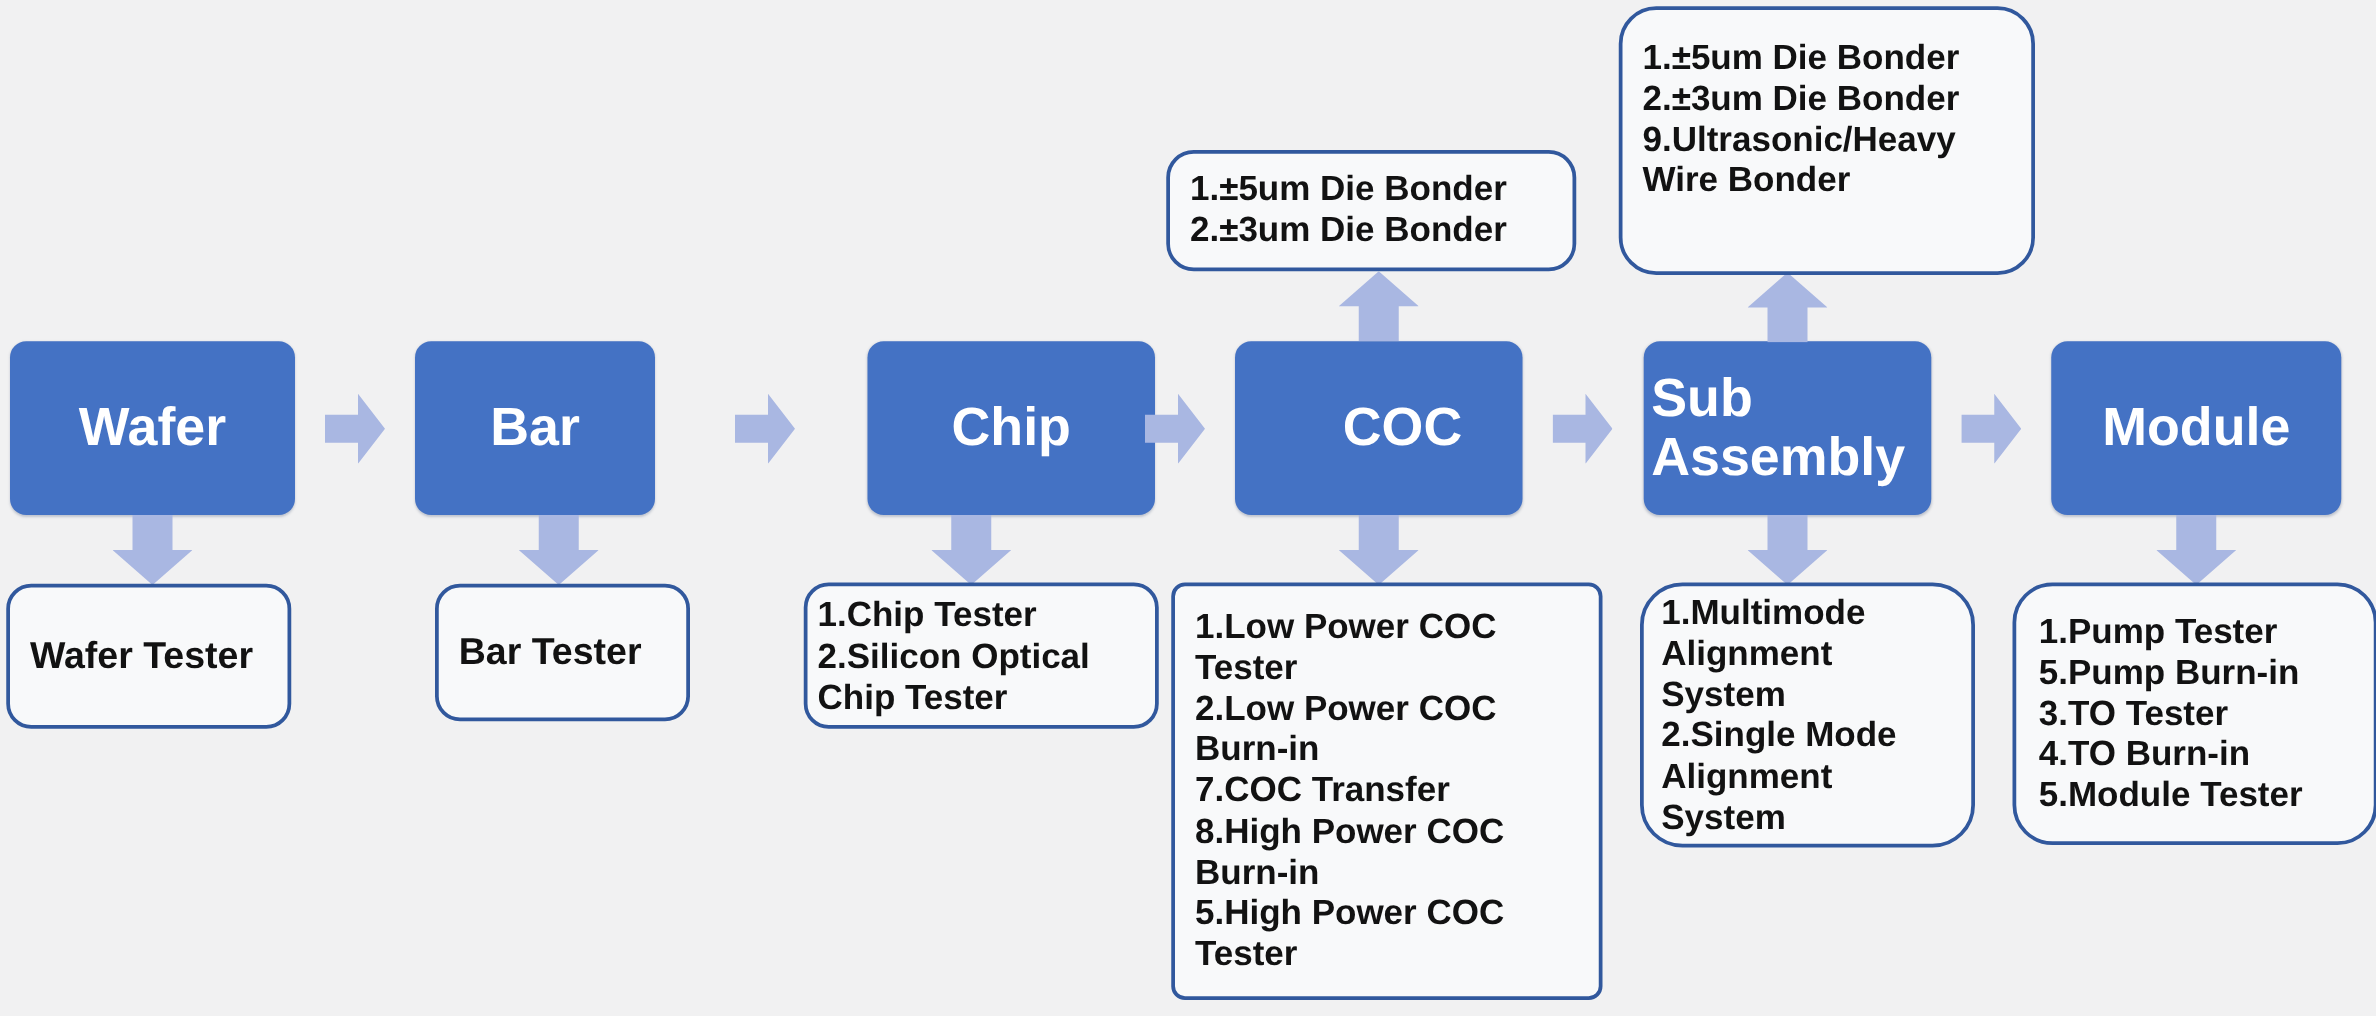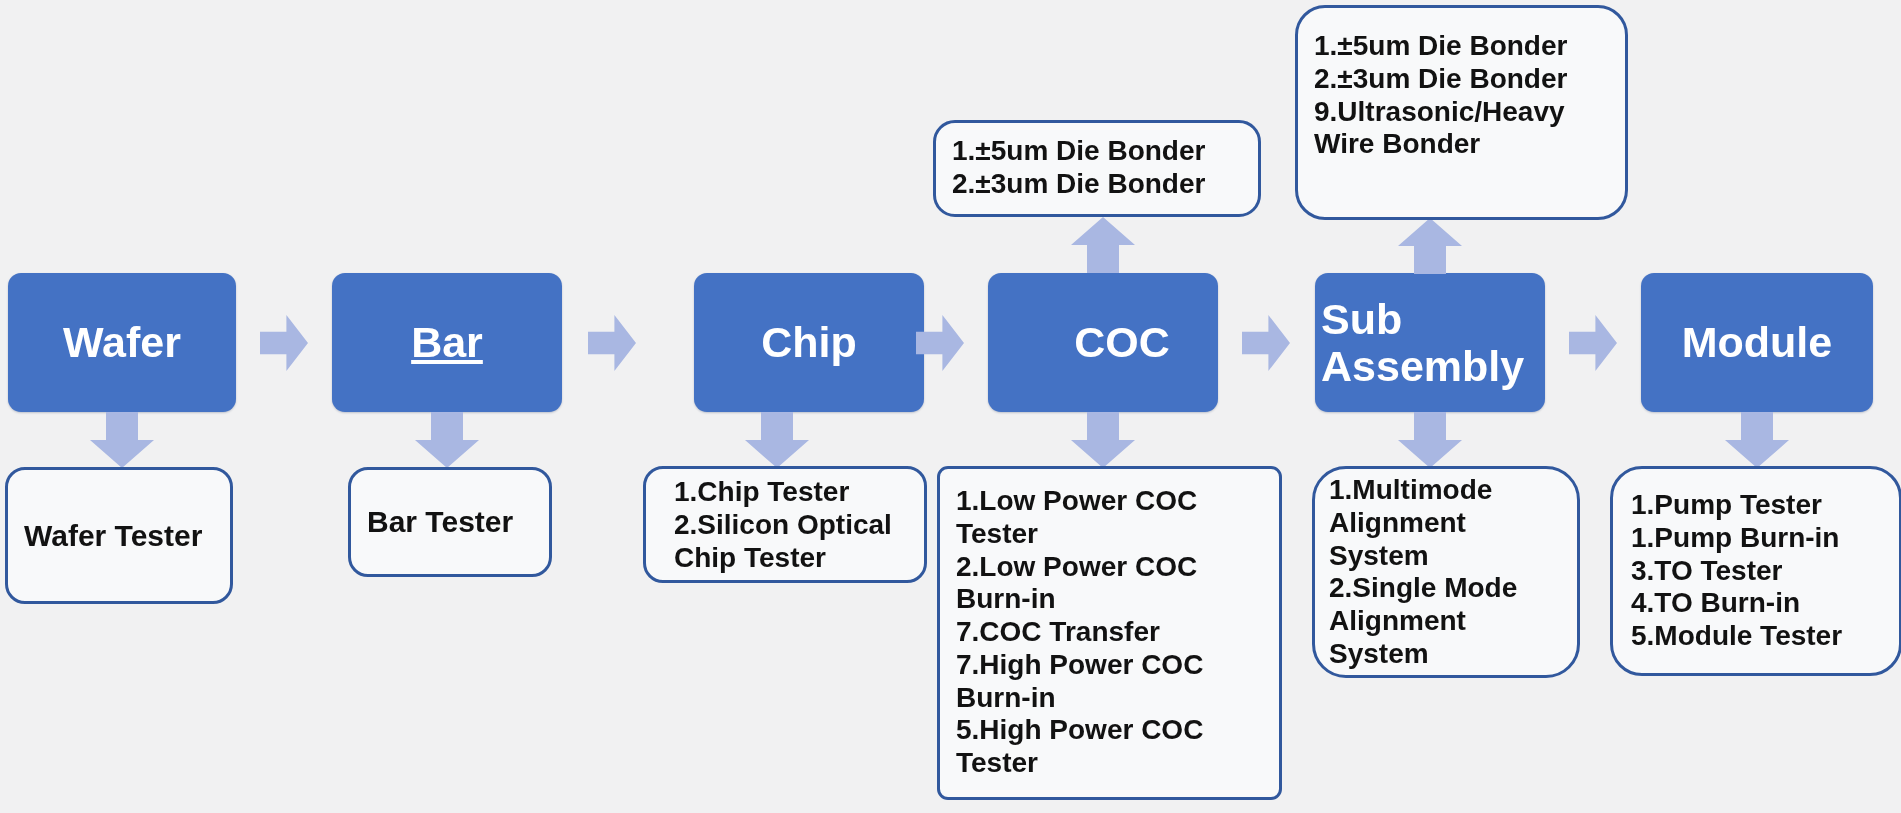--- a/index.html
+++ b/index.html
@@ -68,21 +68,21 @@
   }
 </style>
 </head>
 <body>
 
 <div>
 
   <div class="stage" style="left:8px;width:228px;">
     <span>Wafer</span>
   </div>
-  <div class="stage" style="left:332px;width:230px;text-decoration:underline;">
+  <div class="stage" style="left:332px;width:192px;">
     <span>Bar</span>
   </div>
   <div class="stage" style="left:662px;width:230px;margin-left:32px;">
     <span>Chip</span>
   </div>
   <div class="stage" style="left:988px;width:230px;padding-left:44px;">
     <span>COC</span>
   </div>
   <div class="stage" style="left:1315px;width:230px;">
     <span>Sub Assembly</span>
@@ -110,47 +110,47 @@
   <div class="detail" style="left:933px;top:120px;width:328px;height:97px;border-radius:22px;padding:12px 16px;">
     <div>1.±5um Die Bonder</div>
     <div>2.±3um Die Bonder</div>
   </div>
   <div class="detail" style="left:1295px;top:5px;width:333px;height:215px;border-radius:30px;padding:22px 16px;">
     <div>1.±5um Die Bonder</div>
     <div>2.±3um Die Bonder</div>
     <div>9.Ultrasonic/Heavy Wire Bonder</div>
   </div>
 
-  <div class="detail single" style="left:5px;top:467px;width:228px;height:137px;border-radius:20px;">
+  <div class="detail single" style="left:5px;top:467px;width:228px;height:116px;border-radius:20px;">
     <span>Wafer Tester</span>
   </div>
 
   <div class="detail single" style="left:348px;top:467px;width:204px;height:110px;border-radius:20px;">
     <span>Bar Tester</span>
   </div>
 
-  <div class="detail" style="left:643px;top:466px;width:284px;height:117px;border-radius:20px;padding:7px 28px;">
+  <div class="detail" style="left:643px;top:466px;width:284px;height:117px;border-radius:20px;padding:7px 8px;">
     <div>1.Chip Tester</div>
     <div>2.Silicon Optical Chip Tester</div>
   </div>
 
   <div class="detail" style="left:937px;top:466px;width:345px;height:334px;border-radius:11px;padding:16px 16px;">
     <div>1.Low Power COC Tester</div>
     <div>2.Low Power COC Burn-in</div>
     <div>7.COC Transfer</div>
-    <div>7.High Power COC Burn-in</div>
+    <div>8.High Power COC Burn-in</div>
     <div>5.High Power COC Tester</div>
   </div>
 
   <div class="detail" style="left:1312px;top:466px;width:268px;height:212px;border-radius:34px;padding:5px 14px;">
     <div>1.Multimode Alignment System</div>
     <div>2.Single Mode Alignment System</div>
   </div>
 
   <div class="detail" style="left:1610px;top:466px;width:292px;height:210px;border-radius:32px;padding:20px 18px;">
     <div>1.Pump Tester</div>
-    <div>1.Pump Burn-in</div>
+    <div>5.Pump Burn-in</div>
     <div>3.TO Tester</div>
     <div>4.TO Burn-in</div>
     <div>5.Module Tester</div>
   </div>
 
 </div>
 
 </body></html>

